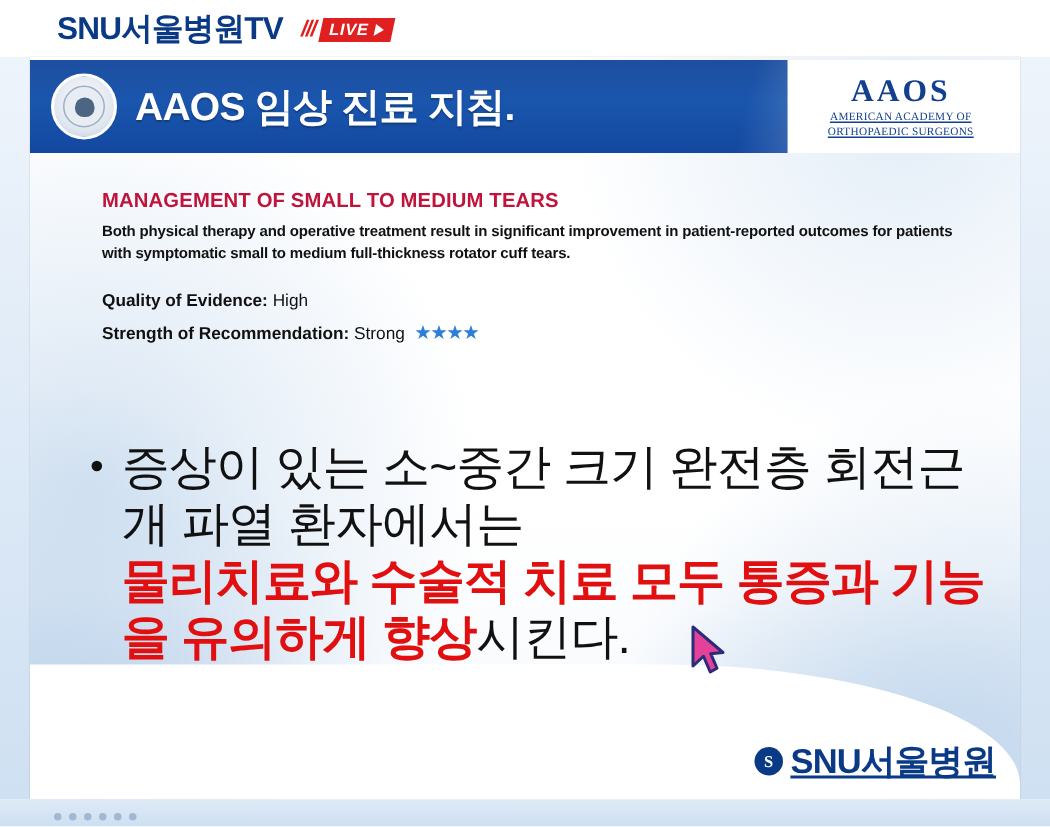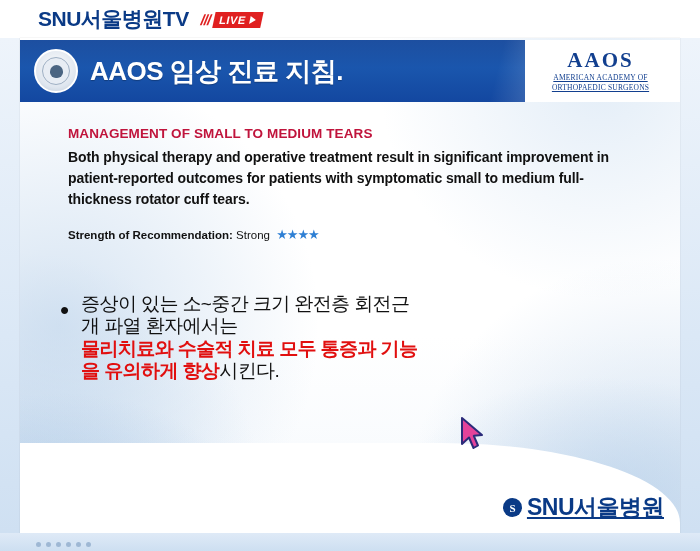--- a/index.html
+++ b/index.html
@@ -205,21 +205,21 @@
   }
   .aaos-heading {
     color: #c0143c;
     font-size: 13.5px;
     font-weight: bold;
     letter-spacing: 0.1px;
     margin-bottom: 6px;
   }
   .aaos-body {
     color: #111111;
-    font-size: 14px;
+    font-size: 10px;
     font-weight: bold;
     line-height: 1.5;
     letter-spacing: -0.1px;
   }
   .aaos-meta {
     margin-top: 14px;
     font-size: 11.5px;
     color: #111111;
     line-height: 1.75;
   }
@@ -241,21 +241,21 @@
     gap: 12px;
   }
   .bullet-dot {
     color: #111111;
     font-size: 26px;
     line-height: 1.18;
     flex: 0 0 auto;
     padding-top: 2px;
   }
   .bullet-text {
-    font-size: 19px;
+    font-size: 32px;
     line-height: 1.18;
     letter-spacing: -0.6px;
     color: #111111;
     font-weight: 500;
   }
   .bullet-text .red {
     color: #e10f0f;
     font-weight: bold;
   }
 
@@ -367,20 +367,24 @@
         <div>ORTHOPAEDIC SURGEONS</div>
       </div>
     </div>
   </div>
 
   <div class="aaos-block">
     <div class="aaos-heading">MANAGEMENT OF SMALL TO MEDIUM TEARS</div>
     <div class="aaos-body">Both physical therapy and operative treatment result in significant improvement in patient-reported outcomes for patients with symptomatic small to medium full-thickness rotator cuff tears.</div>
     <div class="aaos-meta">
       <div>
+        <span class="lbl">Quality of Evidence:</span>
+        <span class="val">High</span>
+      </div>
+      <div>
         <span class="lbl">Strength of Recommendation:</span>
         <span class="val">Strong</span>
         <span class="stars">★★★★</span>
       </div>
     </div>
   </div>
 
   <div class="bullet-block">
     <div class="bullet-dot">•</div>
     <div class="bullet-text">

